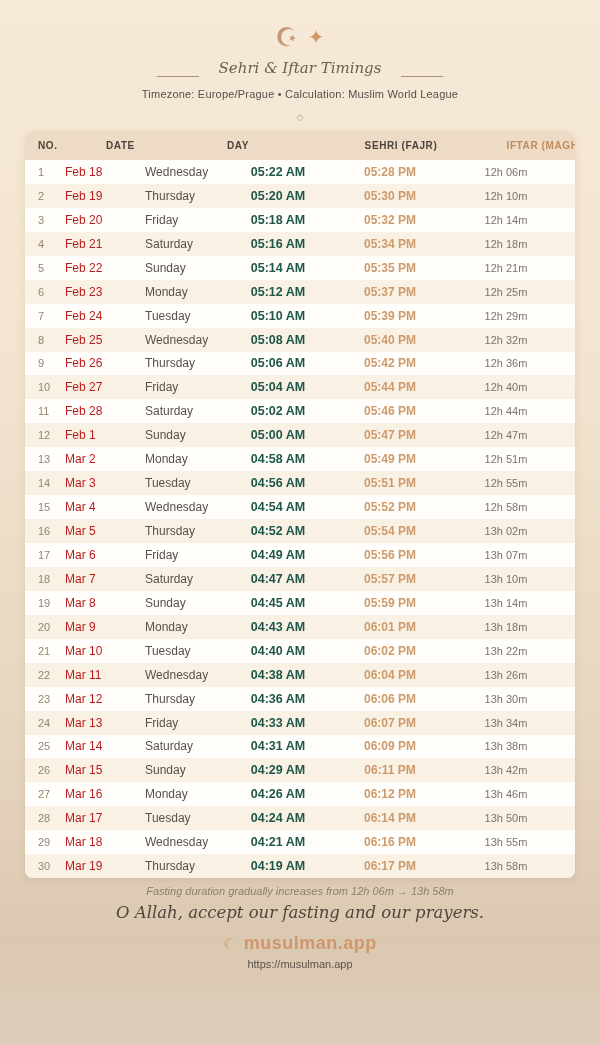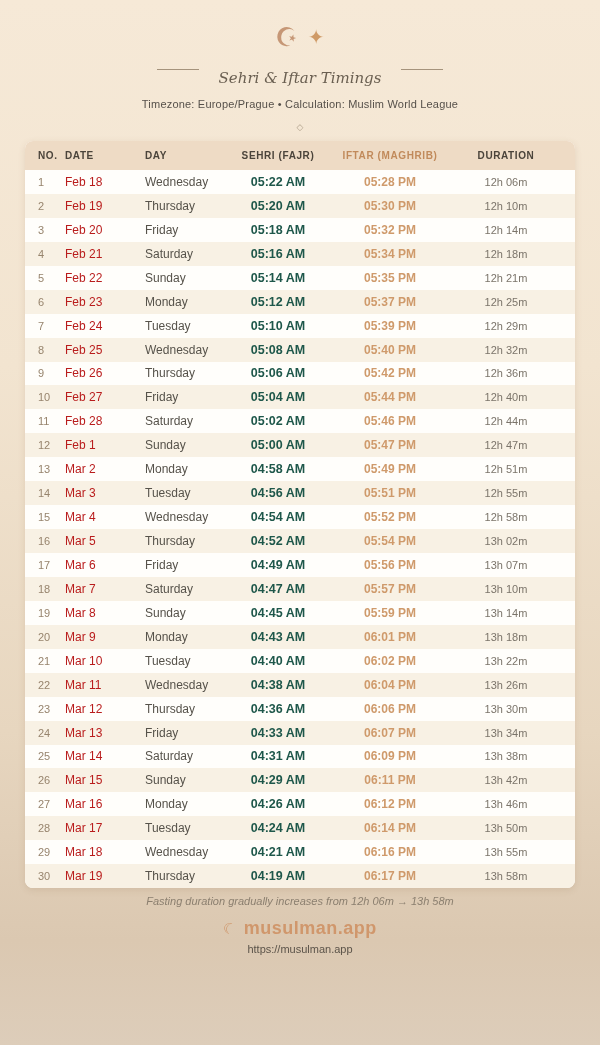--- a/index.html
+++ b/index.html
@@ -11,42 +11,42 @@
   }
   .page { width: 600px; height: 1045px; display: flex; flex-direction: column; align-items: center; }
 
   
   .hdr { text-align: center; margin-top: 24px; }
   .title-row { display: flex; align-items: center; justify-content: center; gap: 9px; }
   .crescent { color: #c69776; font-size: 26px; line-height: 1; transform: rotate(15deg); }
   .sparkle  { color: #cf9a66; font-size: 20px; line-height: 1; }
   h1.title  { font-family: "DejaVu Serif", serif; font-size: 31px; font-weight: 400; color: #4b4136; letter-spacing: 0.5px; line-height: 1.05; }
   h2.loc    { font-family: "DejaVu Serif", serif; font-size: 18px; font-weight: 700; color: #4b4136; margin-top: -2px; }
-  .divider  { display: flex; align-items: flex-start; justify-content: center; gap: 20px; margin-top: 19px; }
+  .divider  { display: flex; align-items: flex-end; justify-content: center; gap: 20px; margin-top: 9px; }
   .divider .line { width: 42px; height: 1px; background: #a5937c; }
   .subtitle { font-family: "DejaVu Serif", serif; font-style: italic; font-size: 15px; color: #6a5f51; }
   .meta     { font-size: 11px; color: #56504a; margin-top: 11px; letter-spacing: 0.2px; }
   .ornament { font-size: 9px; color: #b1a28c; margin-top: 12px; }
 
   
   .card {
     width: 550px; margin-top: 9px; background: #fffefb;
     border-radius: 8px; overflow: hidden;
     box-shadow: 0 2px 7px rgba(130, 95, 55, 0.14);
   }
   .thead, .trow {
     display: grid;
     grid-template-columns: 40px 80px 82px 102px 122px auto;
     align-items: center;
     padding-right: 14px;
   }
   .thead {
     height: 29px; background: #eedbc5;
     font-size: 10px; font-weight: 700; letter-spacing: 0.6px;
-    color: #4b443b; text-transform: uppercase;
+    color: #4b443b; text-transform: uppercase; gap: 41px;
   }
   .thead .c-iftar { color: #c18a5b; }
   .trow { height: 23.95px; background: #fffefb; }
   .trow.alt { background: #f8f1e4; }
   .cell { white-space: nowrap; }
   .c-no    { padding-left: 13px; }
   .c-sehri, .c-iftar, .c-dur { text-align: center; }
   .trow .c-no    { font-size: 11px; color: #97846d; }
   .trow .c-date  { font-size: 12px; color: #b91c1c; }
   .trow .c-day   { font-size: 12px; color: #56524a; }
@@ -332,20 +332,21 @@
           <span class="cell c-day">Thursday</span>
           <span class="cell c-sehri">04:19 AM</span>
           <span class="cell c-iftar">06:17 PM</span>
           <span class="cell c-dur">13h 58m</span>
         </div>
       </div>
   </section>
 
   <footer class="ftr">
     <div class="fasting-note">Fasting duration gradually increases from 12h 06m → 13h 58m</div>
+    <div class="dua">O Allah, accept our fasting and our prayers.</div>
     <div class="brand">
       <span class="b-crescent">☾</span>
       <span class="b-name">musulman.app</span>
     </div>
     <div class="url">https://musulman.app</div>
   </footer>
 
 </div>
 
 </body></html>

